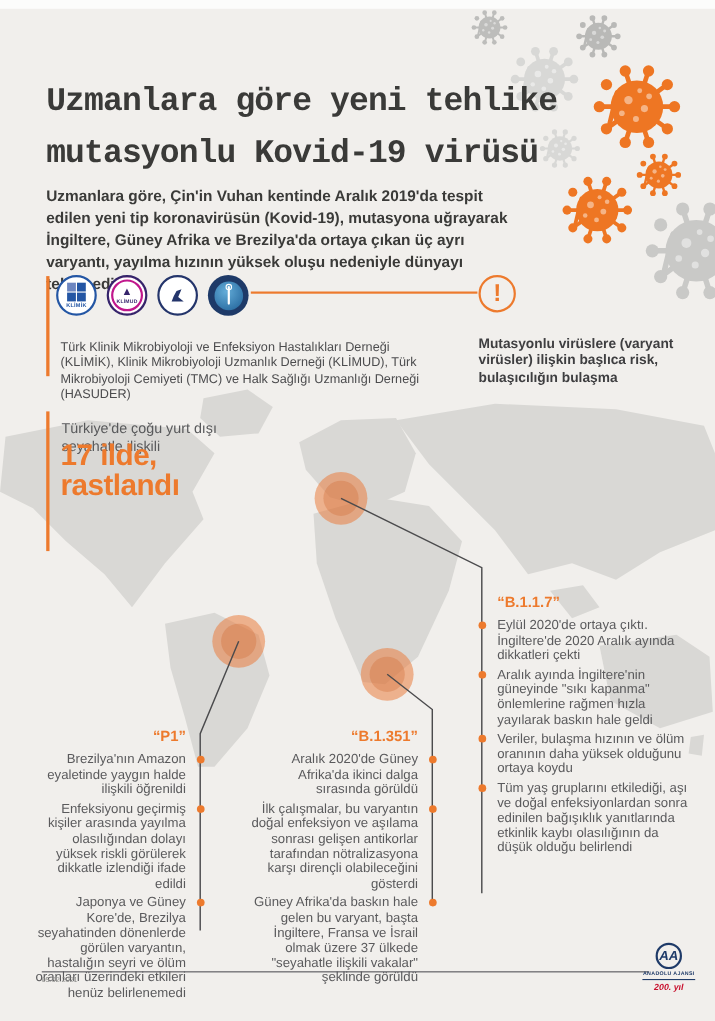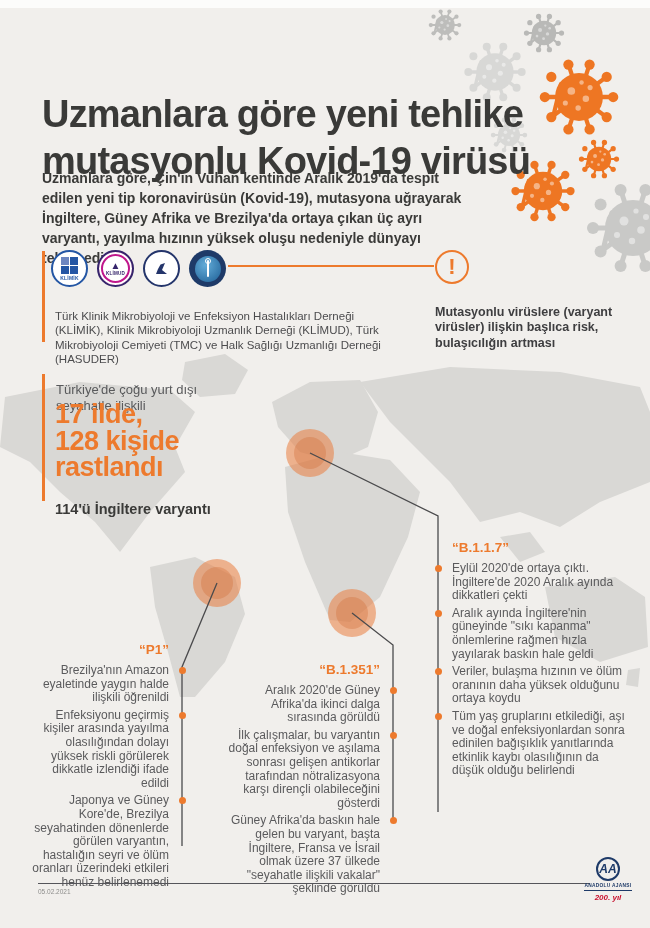--- a/index.html
+++ b/index.html
@@ -8,22 +8,22 @@
     background:#f1efec; overflow:hidden;
     font-family:"Liberation Sans", sans-serif;
     -webkit-font-smoothing:antialiased;
   }
   .top-band { position:absolute; left:0; top:0; width:650px; height:8px; background:rgba(255,255,255,.8); z-index:3; }
 
   
   .world-map { position:absolute; left:0; top:352px; width:650px; height:360px; z-index:0; }
 
   
-  .title { position:absolute; left:42px; top:66px; z-index:4; color:#3a3a38;
-           font-size:38px; line-height:47px; font-weight:800; letter-spacing:-0.8px; }
+  .title { position:absolute; left:42px; top:50px; z-index:4; color:#3a3a38;
+           font-size:30px; line-height:47px; font-weight:800; letter-spacing:-0.8px;font-family:Liberation Mono, monospace; }
   .title span { display:block; }
   .subtitle { position:absolute; left:42px; top:154px; width:420px; z-index:4;
               font-size:14px; line-height:20px; font-weight:700; color:#3a3a38; }
 
   
   .virus { position:absolute; z-index:1; }
 
   
   .accent-bar { position:absolute; width:3px; background:#ed7a2d; z-index:4; }
   #bar1 { left:42px; top:251px; height:91px; }
@@ -78,21 +78,21 @@
   .connector-svg { position:absolute; left:0; top:0; width:650px; height:928px; z-index:2; pointer-events:none; }
 
   
   .variant { position:absolute; z-index:4; }
   .v-head { font-size:13.5px; font-weight:700; color:#ed7a2d; margin-bottom:7px;margin-top:20px; }
   .v-row { display:flex; gap:10px; margin-bottom:4px; }
   .v-dot { width:7px; height:7px; border-radius:50%; background:#ed7a2d; flex:none; margin-top:3px; }
   .v-text { font-size:12px; line-height:13.6px; color:#5a5a5c; flex:1; }
   #sec-b117 { left:435px; top:520px; width:196px; }
   #sec-b117 .v-head { margin-left:17px; }
-  #sec-p1 { left:26px; top:622px; width:160px; text-align:right; }
+  #sec-p1 { left:26px; top:642px; width:160px; text-align:right; }
   #sec-p1 .v-head { margin-right:17px; }
   #sec-b1351 { left:222px; top:642px; width:175px; text-align:right; }
   #sec-b1351 .v-head { margin-right:17px; }
 
   
   .footer-line { position:absolute; left:38px; top:883px; width:552px; height:1px; background:#55555a; z-index:4; }
   .footer-date { position:absolute; left:38px; top:888px; font-size:6.5px; color:#8d8d8b; z-index:4; }
   .aa { position:absolute; left:584px; top:857px; width:48px; text-align:center; color:#1e3a68; z-index:4; }
   .aa-circle { width:24px; height:24px; border:2px solid #1e3a68; border-radius:50%; margin:0 auto;
                display:flex; align-items:center; justify-content:center; box-sizing:border-box;
@@ -215,30 +215,28 @@
     <div class="logo logo-hasuder">
       <span class="hasuder-inner"></span>
     </div>
   </div>
   <p class="org-caption">Türk Klinik Mikrobiyoloji ve Enfeksiyon Hastalıkları Derneği (KLİMİK), Klinik Mikrobiyoloji Uzmanlık Derneği (KLİMUD), Türk Mikrobiyoloji Cemiyeti (TMC) ve Halk Sağlığı Uzmanlığı Derneği (HASUDER)</p>
 
   <div class="connector-h"></div>
   <div class="warn-circle">
     <span>!</span>
   </div>
-  <p class="warn-p" id="warn1">Mutasyonlu virüslere (varyant virüsler) ilişkin başlıca risk, bulaşıcılığın artması</p>
+  <p class="warn-p" id="warn1">Mutasyonlu virüslere (varyant virüsler) ilişkin başlıca risk, bulaşıcılığın bulaşma</p>
 
   <div class="accent-bar" id="bar2"></div>
   <p class="turkey-intro">Türkiye'de çoğu yurt dışı seyahatle ilişkili</p>
   <div class="turkey-big">
     <span>17 ilde,</span>
-    <span>128 kişide</span>
     <span>rastlandı</span>
   </div>
-  <p class="turkey-note">114'ü İngiltere varyantı</p>
 
   <div class="map-circle" id="mc-europe"></div>
   <div class="map-circle" id="mc-brazil"></div>
   <div class="map-circle" id="mc-safrica"></div>
   <svg class="connector-svg">
     <polyline points="310,453 438,516 438,812" fill="none" stroke="#4b4b4d" stroke-width="1.3"></polyline>
     <polyline points="217,583 182,667 182,846" fill="none" stroke="#4b4b4d" stroke-width="1.3"></polyline>
     <polyline points="352,613 393,645 393,822" fill="none" stroke="#4b4b4d" stroke-width="1.3"></polyline>
   </svg>
 

